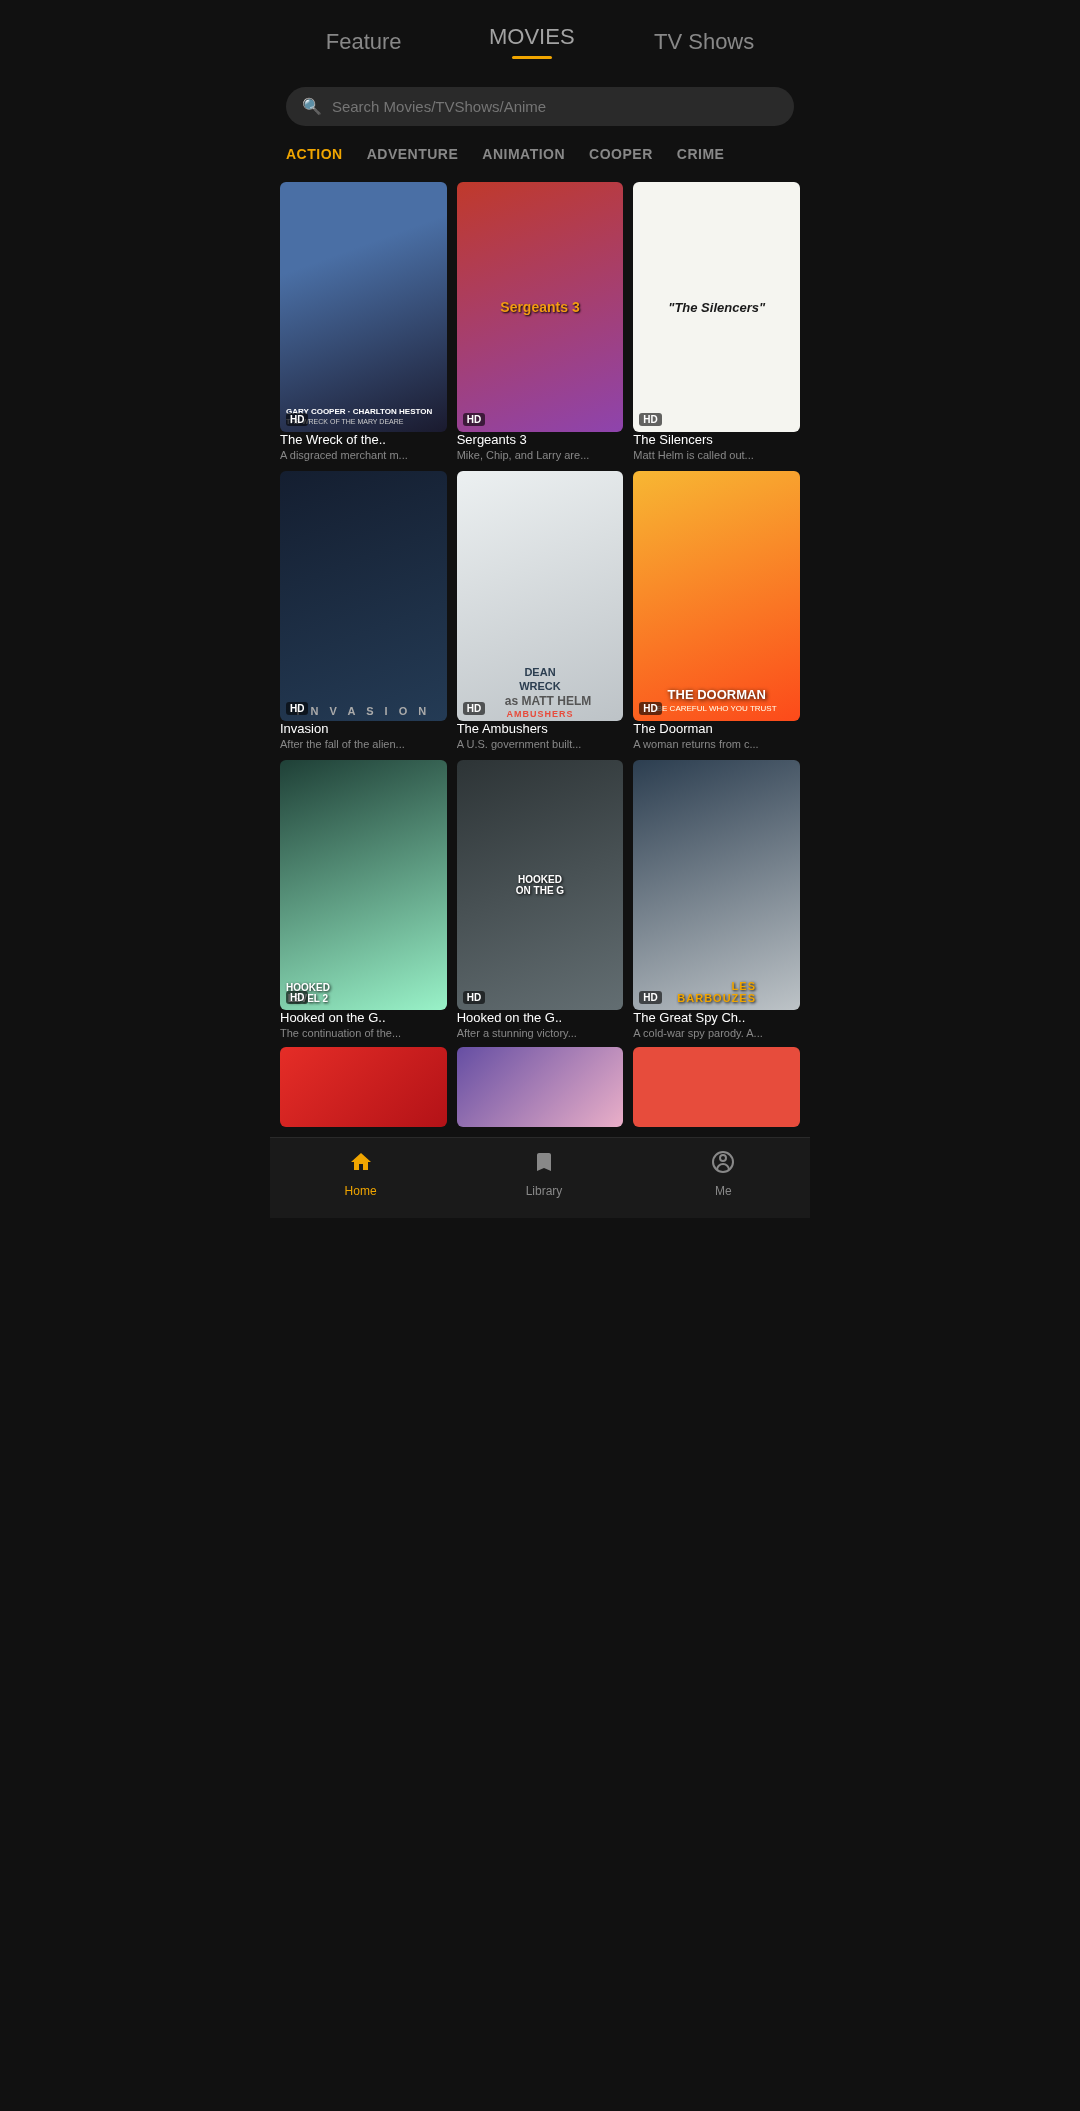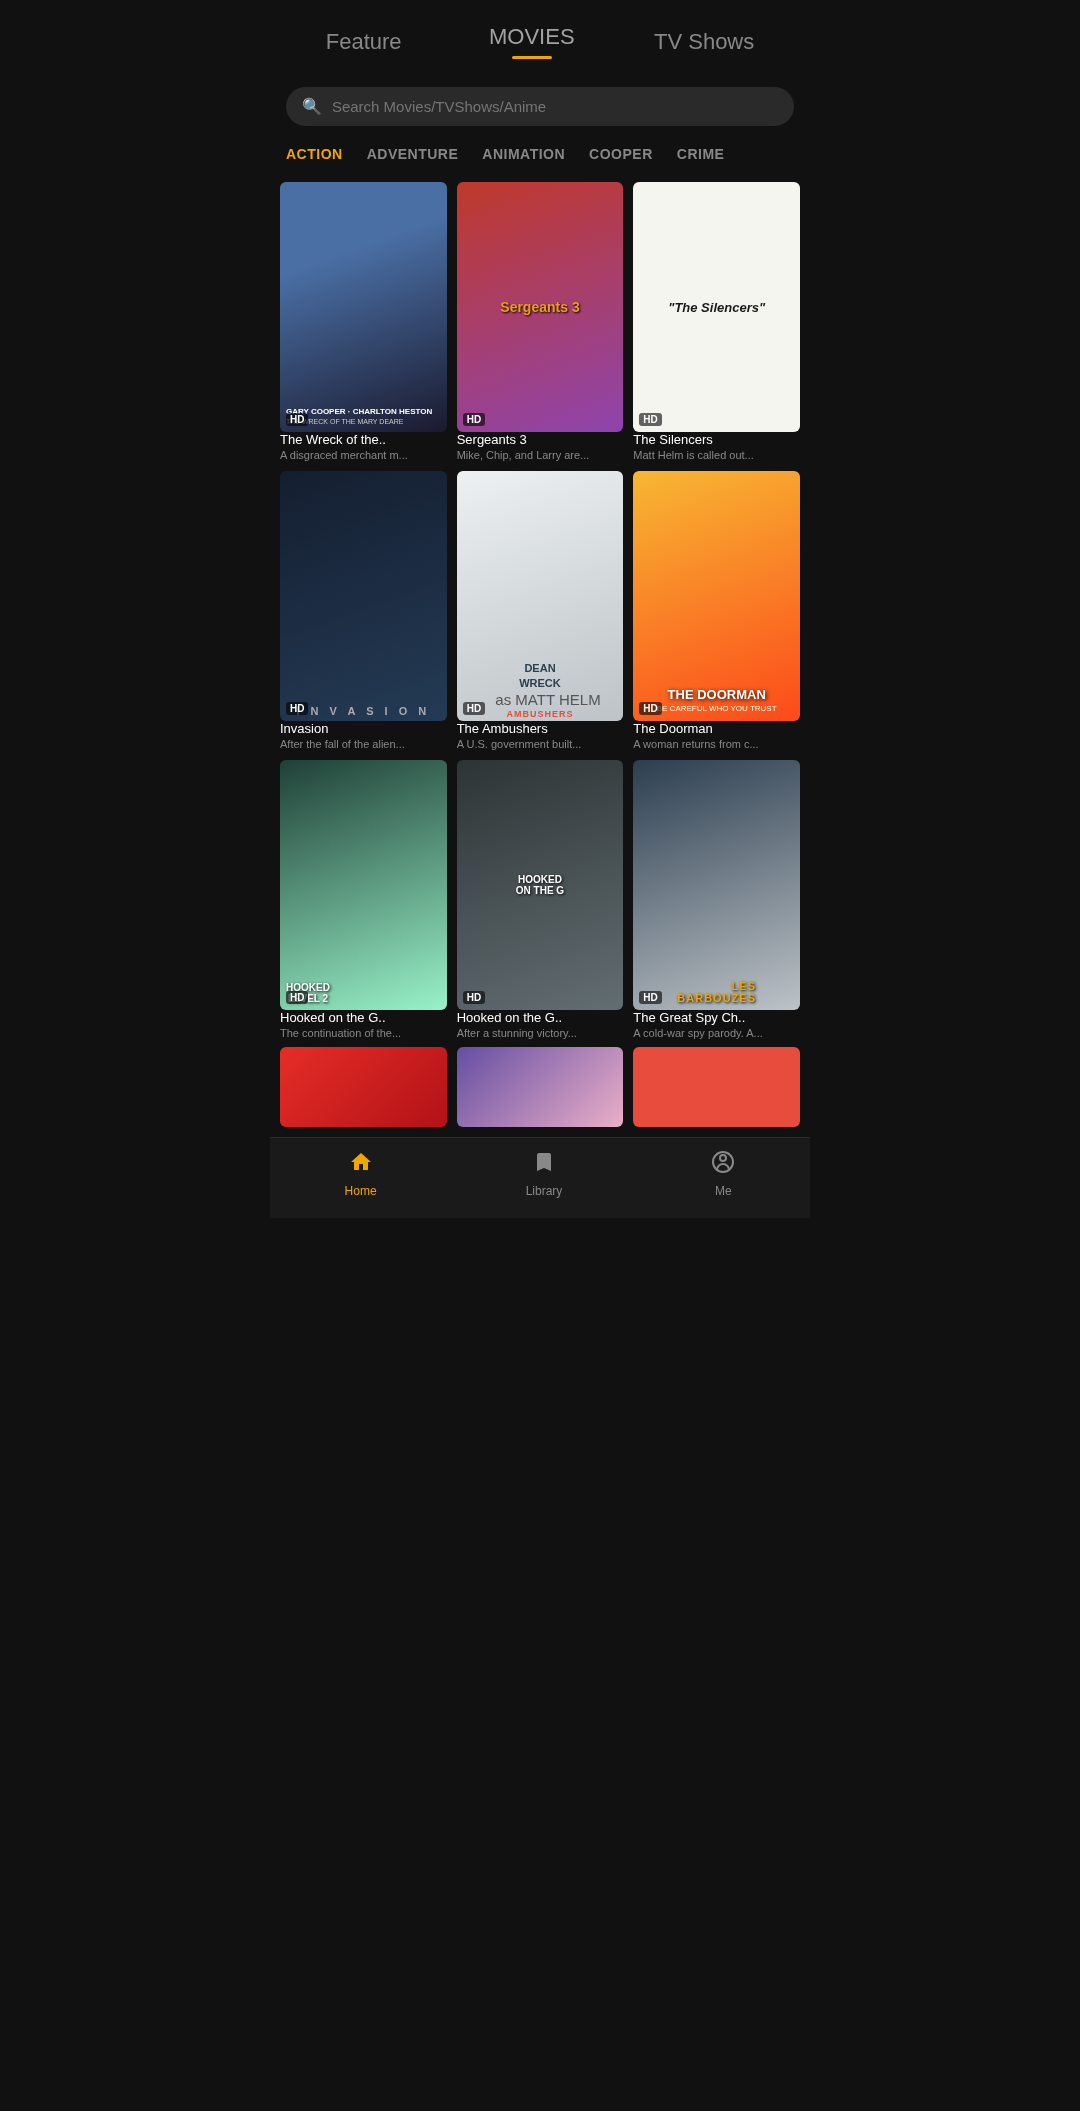--- a/index.html
+++ b/index.html
@@ -305,21 +305,21 @@
     <div class="movie-title">Invasion</div>
     <div class="movie-desc">After the fall of the alien...</div>
   </div>
 
   <div class="movie-card">
     <div class="movie-poster">
       <div class="poster-block" style="background: linear-gradient(160deg,#ecf0f1 0%,#bdc3c7 100%); display:flex; flex-direction:column; align-items:center; justify-content:flex-end; padding:0;">
         <div style="text-align:center; color:#2c3e50; font-weight:900; font-size:11px; line-height:1.3;">
           <div>DEAN</div>
           <div>WRECK</div>
-          <div style="font-size:15px; font-weight:400; color:#555;margin-left:16px;">as MATT HELM</div>
+          <div style="font-size:12px; font-weight:700; color:#555;margin-left:16px;">as MATT HELM</div>
           <div style="font-size:9px; font-weight:700; color:#e74c3c; letter-spacing:1px;">AMBUSHERS</div>
         </div>
       </div>
       <span class="hd-badge">HD</span>
     </div>
     <div class="movie-title">The Ambushers</div>
     <div class="movie-desc">A U.S. government built...</div>
   </div>
 
   <div class="movie-card">

